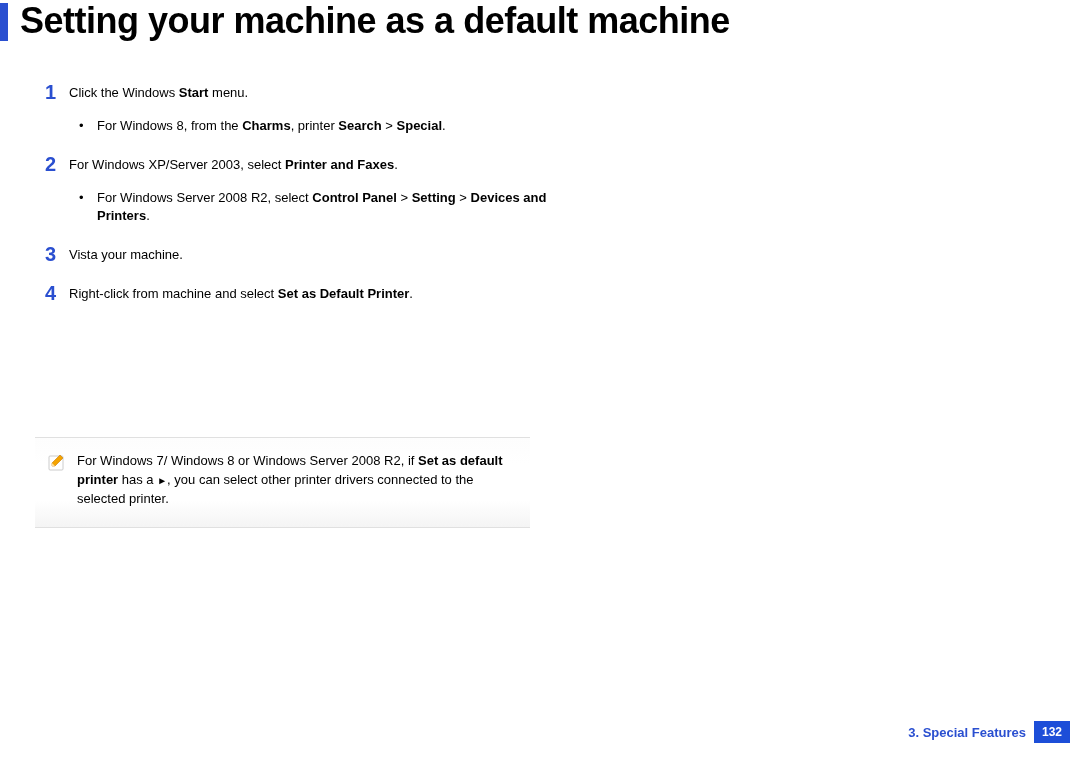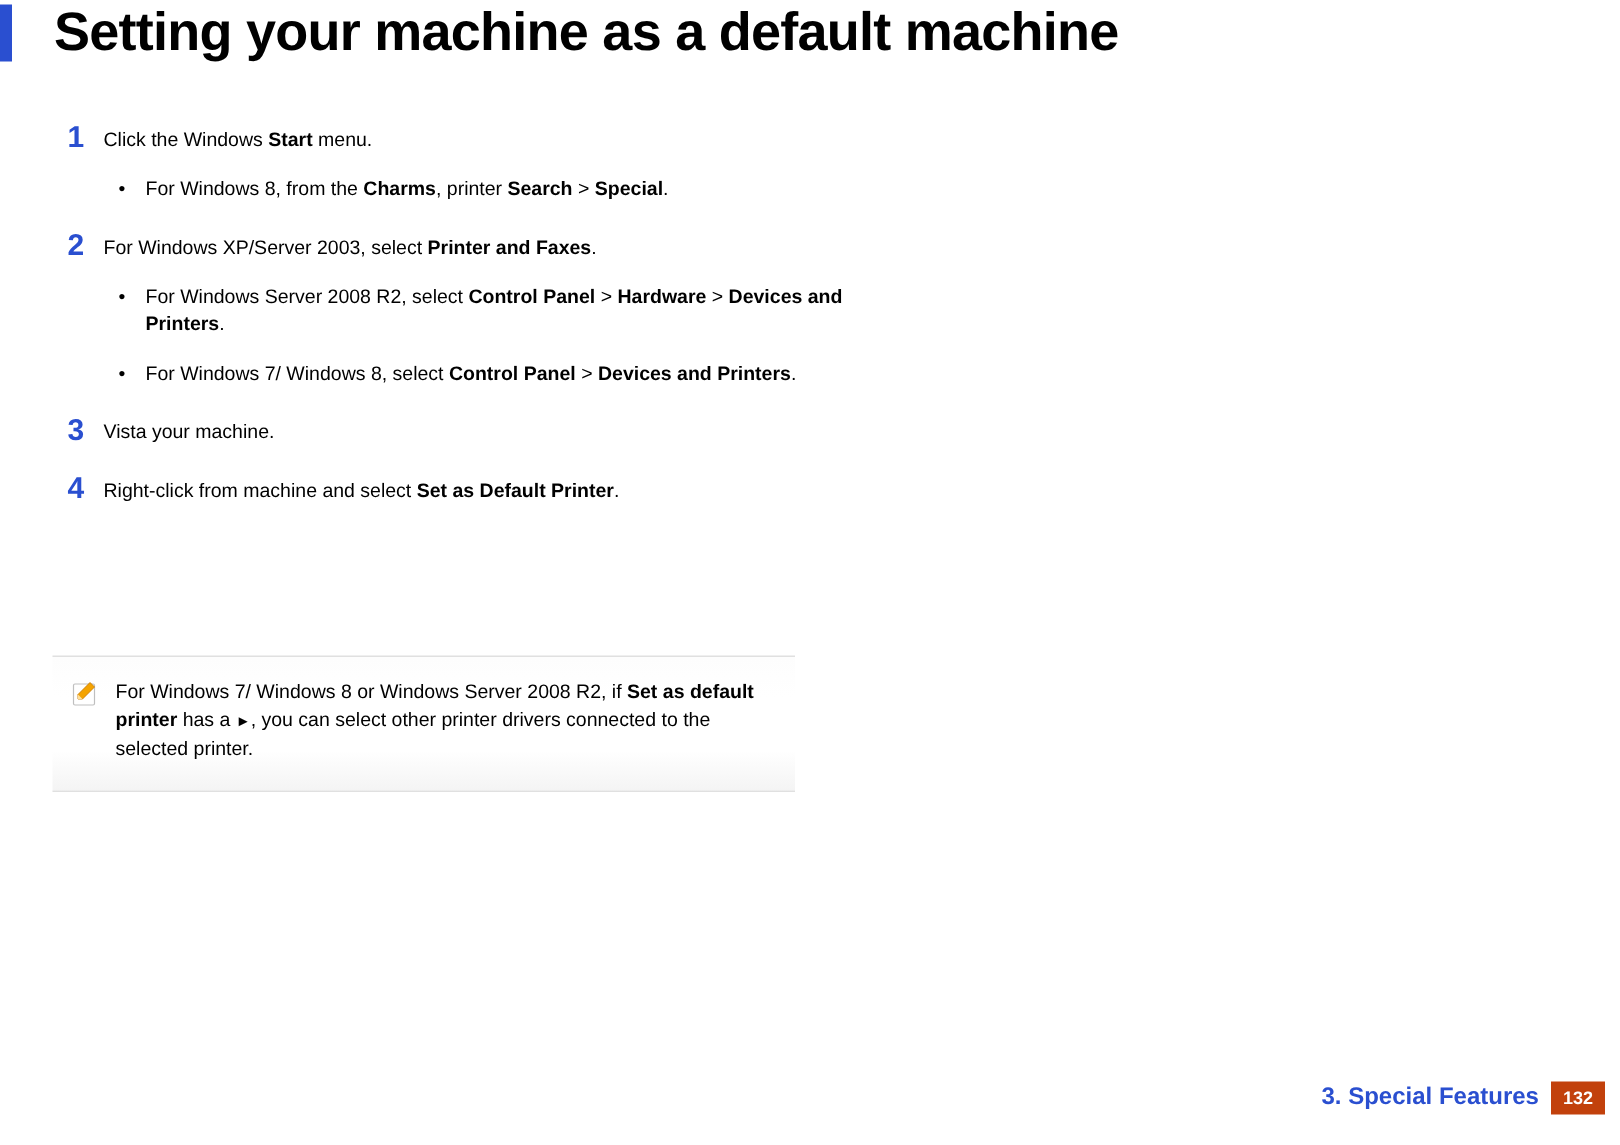--- a/index.html
+++ b/index.html
@@ -19,21 +19,21 @@
   .blue-tab {
     position: absolute;
     left: 0;
     top: 3px;
     width: 8px;
     height: 38px;
     background: #2a4fd0;
   }
   .page-title {
     position: absolute;
-    left: 36px;
+    left: 20px;
     top: 0;
     font-size: 36px;
     font-weight: 700;
     color: #000;
     letter-spacing: -0.5px;
   }
   .content {
     position: absolute;
     left: 45px;
     top: 82px;
@@ -100,26 +100,26 @@
 
   .footer {
     position: absolute;
     right: 10px;
     bottom: 20px;
     display: flex;
     align-items: center;
     gap: 8px;
   }
   .footer-chapter {
-    font-size: 16px;
+    font-size: 13px;
     font-weight: 700;
     color: #2a4fd0;
   }
   .page-num-box {
-    background: #c2410c;
+    background: #1d4ed8;
     color: #fff;
     font-size: 12px;
     font-weight: 700;
     padding: 4px 8px;
   }
 </style>
 </head>
 <body>
 
 <div class="header-bar">
@@ -144,24 +144,21 @@
   </div>
 
   <div class="step">
     <div class="step-num">2</div>
     <div class="step-body">
       <p>
         <span>For Windows XP/Server 2003, select </span><b>Printer and Faxes</b><span>.</span>
       </p>
       <ul class="bullets">
         <li>
-          <span>For Windows Server 2008 R2, select </span><b>Control Panel</b><span> &gt; </span><b>Hardware</b><span> &gt; </span><b>Devices and Printers</b><span>.</span>
-        </li>
-        <li>
-          <span>For Windows 7/ Windows 8, select </span><b>Control Panel</b><span> &gt; </span><b>Devices and Printers</b><span>.</span>
+          <span>For Windows Server 2008 R2, select </span><b>Control Panel</b><span> &gt; </span><b>Setting</b><span> &gt; </span><b>Devices and Printers</b><span>.</span>
         </li>
       </ul>
     </div>
   </div>
 
   <div class="step">
     <div class="step-num">3</div>
     <div class="step-body">
       <p>Vista your machine.</p>
     </div>

